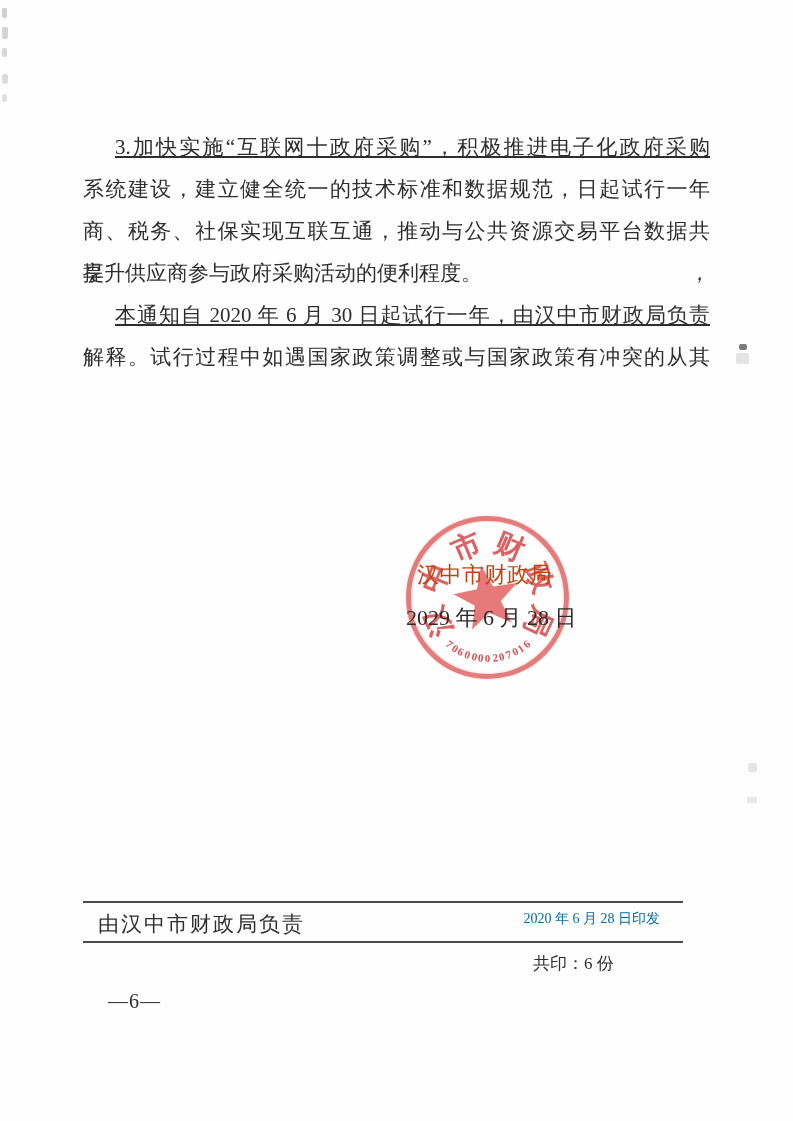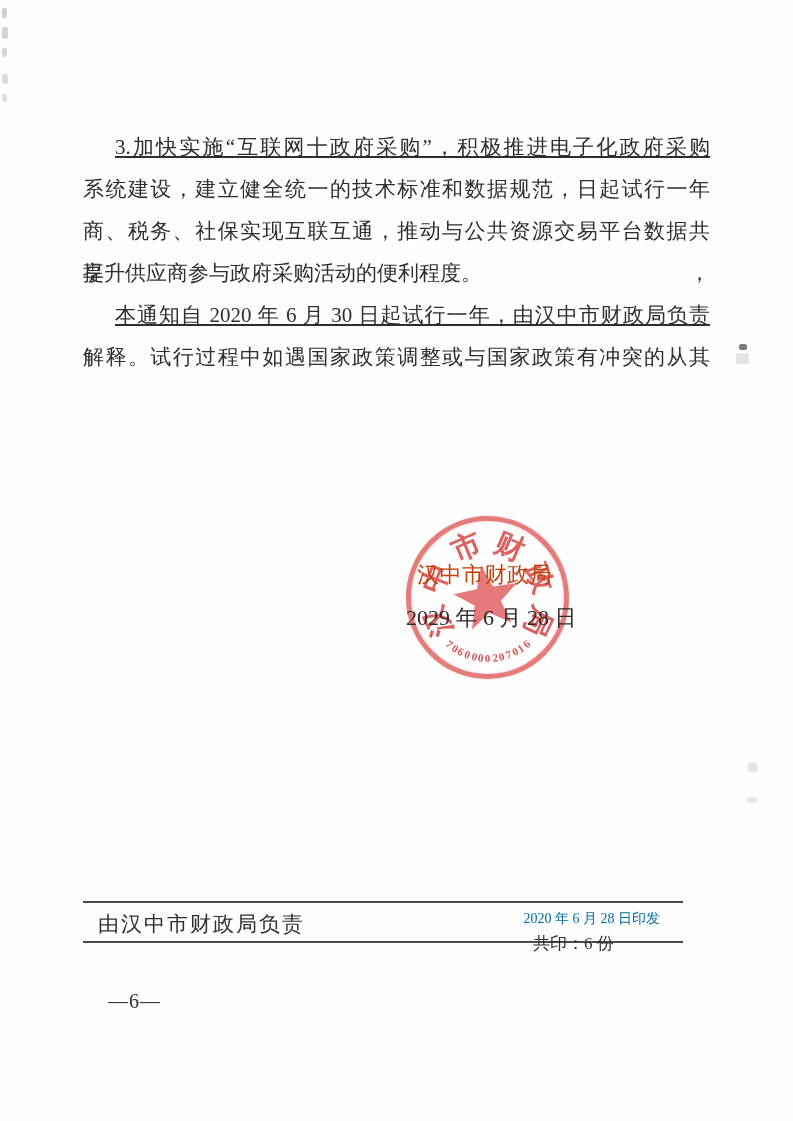--- a/index.html
+++ b/index.html
@@ -108,21 +108,21 @@
     color: #2e2e2e;
   }
   .footer-date {
     position: absolute;
     right: 133px; top: 910px;
     font-size: 14px;
     color: #0369a1;
   }
   .footer-copies {
     position: absolute;
-    left: 533px; top: 932px;
+    left: 533px; top: 952px;
     font-size: 17px;
     color: #2e2e2e;
   }
   .page-number {
     position: absolute;
     left: 108px; top: 990px;
     font-size: 20px; letter-spacing: 1px;
     color: #2e2e2e;
   }
 

